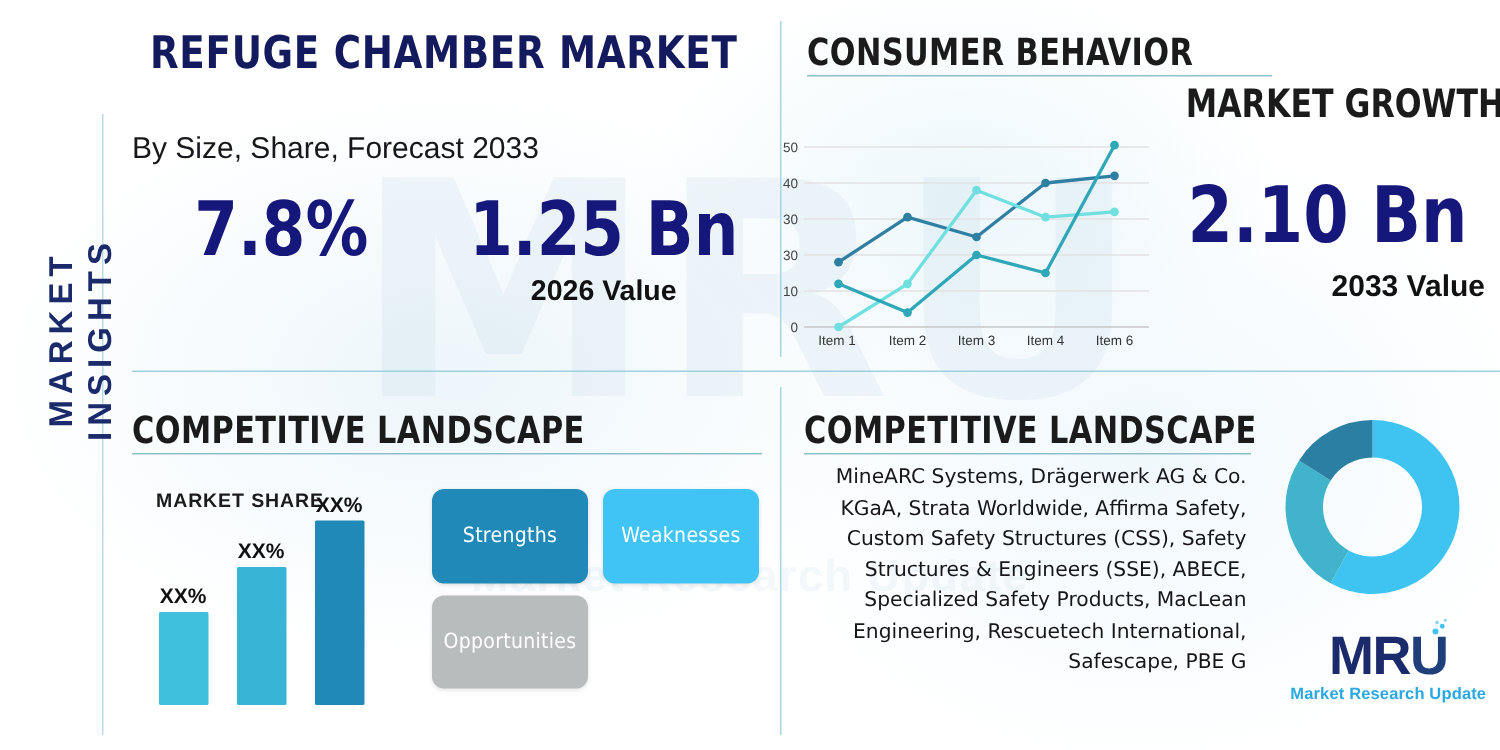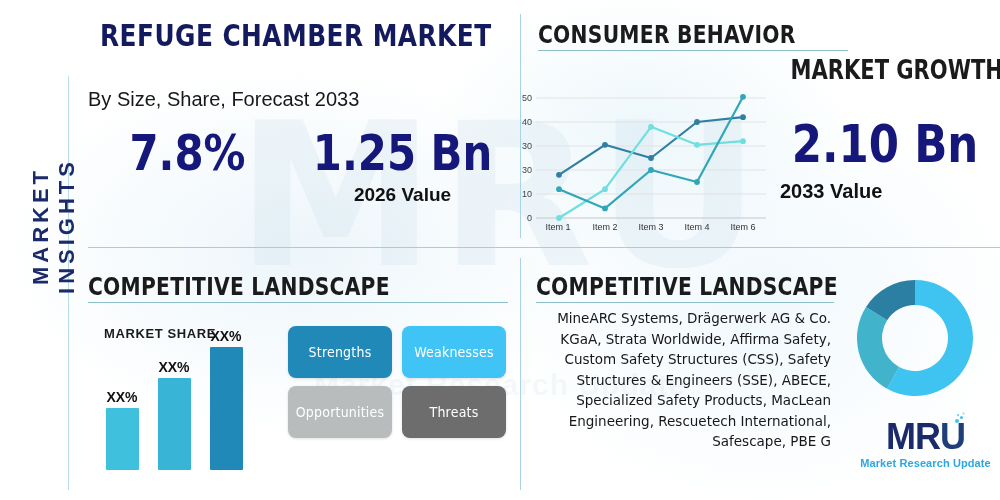--- a/index.html
+++ b/index.html
@@ -84,37 +84,37 @@
     transform:scaleX(0.9);transform-origin:center;
     white-space:nowrap;
   }
   .mg-num{
     position:absolute;left:780px;top:115px;width:210px;text-align:center;
     font-family:"DejaVu Sans Condensed","Liberation Sans Narrow","Liberation Sans",sans-serif;
     font-size:52px;font-weight:bold;color:#16177a;line-height:58px;
     transform:scaleX(0.93);transform-origin:center;
   }
   .mg-lab{
-    position:absolute;left:780px;top:180px;width:210px;text-align:left;
+    position:absolute;left:780px;top:180px;width:210px;text-align:right;
     font-size:20px;font-weight:bold;color:#111;
   }
   
   .linechart{position:absolute;left:536px;top:98px;width:230px;height:120px;}
   .lc-ylab{position:absolute;right:100%;margin-right:4px;font-size:9px;color:#444;
            transform:translateY(-50%);white-space:nowrap;padding-left:44px;}
   .lc-xlab{position:absolute;top:100%;margin-top:4px;font-size:9px;color:#333;
            transform:translateX(-50%);white-space:nowrap;}
   
   .ms-title{position:absolute;left:104px;top:326px;font-size:13px;font-weight:bold;
             color:#1b1b1b;letter-spacing:0.6px;}
   .bars{position:absolute;left:100px;top:330px;width:165px;height:140px;}
   .bar{position:absolute;bottom:0;width:33px;border-radius:1px;}
   .bar-lab{position:absolute;font-size:14px;font-weight:bold;color:#111;
            transform:translateX(-50%);white-space:nowrap;}
-  .swot{position:absolute;left:288px;top:326px;width:218px;height:112px;
+  .swot{position:absolute;left:288px;top:326px;width:218px;height:133px;
         display:grid;grid-template-columns:1fr 1fr;grid-template-rows:1fr 1fr;
         gap:8px 10px;}
   .swot-box{border-radius:8px;display:flex;align-items:center;justify-content:center;
             font-family:"DejaVu Sans Condensed","Liberation Sans Narrow","Liberation Sans",sans-serif;
             font-size:14px;color:#ffffff;letter-spacing:0.2px;
             box-shadow:0 1px 3px rgba(0,0,0,0.12);}
   
   .companies{
     position:absolute;left:536px;top:308px;width:295px;
     text-align:right;font-size:13.5px;line-height:20.5px;color:#17171a;
@@ -200,21 +200,20 @@
       <div class="bar" style="left: 58px; height: 92.4px; background: rgb(55, 180, 214);"></div>
       <div class="bar-lab" style="left: 74px; top: 28.6px;">XX%</div>
       <div class="bar" style="left: 110px; height: 123.2px; background: rgb(33, 137, 184);"></div>
       <div class="bar-lab" style="left: 126px; top: -2.2px;">XX%</div>
     </div>
 
   <div class="swot" id="swot">
       <div class="swot-box" style="background: rgb(33, 137, 184);">Strengths</div>
       <div class="swot-box" style="background: rgb(64, 196, 245);">Weaknesses</div>
       <div class="swot-box" style="background: rgb(185, 188, 189);">Opportunities</div>
-      <div class="swot-box" style="background: rgb(109, 109, 109);">Threats</div>
     </div>
 
   <div class="hdr" style="left:536px;top:272px;">COMPETITIVE LANDSCAPE</div>
   <div class="hdr-underline" style="left:536px;top:302px;width:298px;"></div>
 
   <div class="companies">MineARC Systems, Drägerwerk AG &amp; Co. KGaA, Strata Worldwide, Affirma Safety, Custom Safety Structures (CSS), Safety Structures &amp; Engineers (SSE), ABECE, Specialized Safety Products, MacLean Engineering, Rescuetech International, Safescape, PBE G</div>
 
   <div class="donut" id="donut"><svg width="140" height="140" viewBox="0 0 140 140">
         <path d="M70,12 A58,58 0 1 1 42.05828690210053,120.8257874425441 L54.1021287546434,98.9181204414475 A33,33 0 1 0 70,37 Z" fill="#3fc3f0"></path>
         <path d="M42.05828690210053,120.8257874425441 A58,58 0 0 1 21.02898032088312,38.922045891218204 L42.137178458433496,52.31771576569312 A33,33 0 0 0 54.1021287546434,98.9181204414475 Z" fill="#41b3cb"></path>

